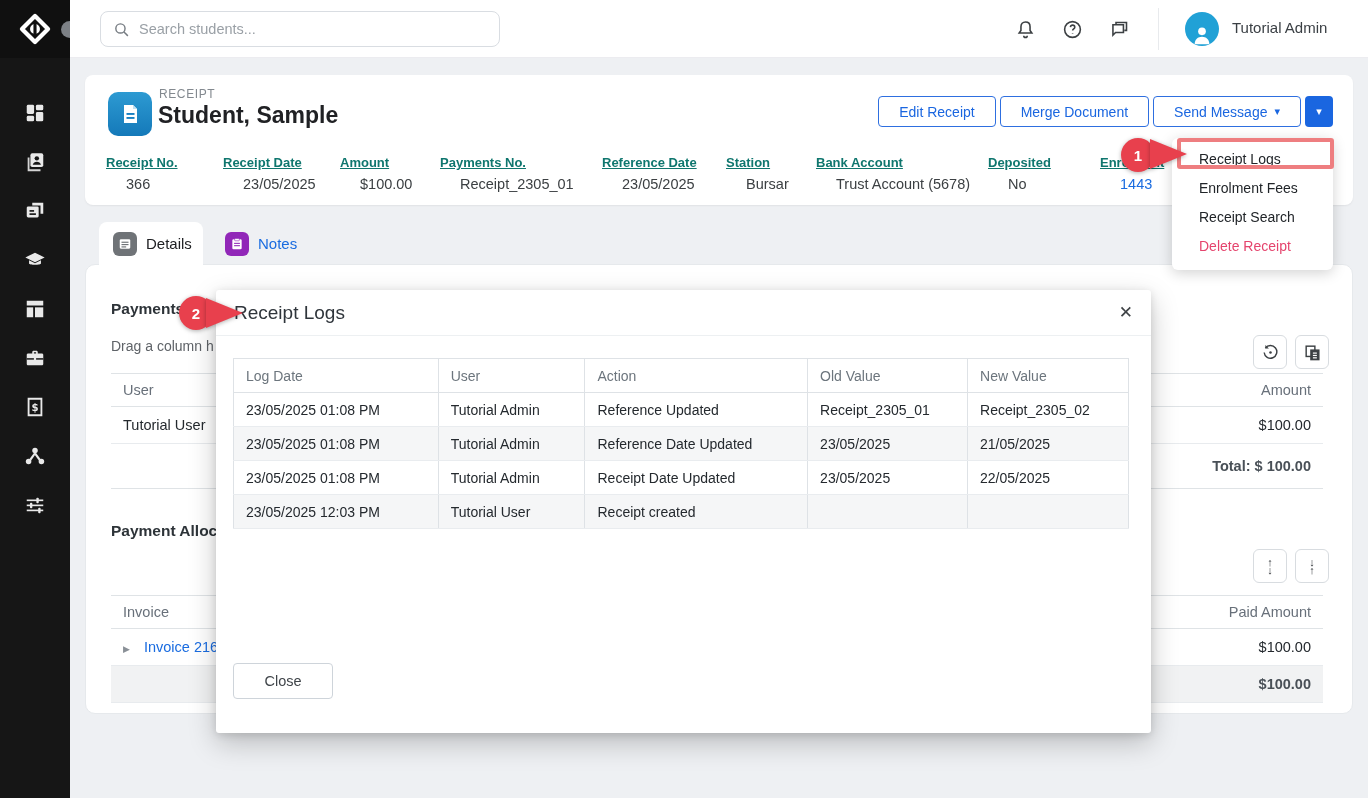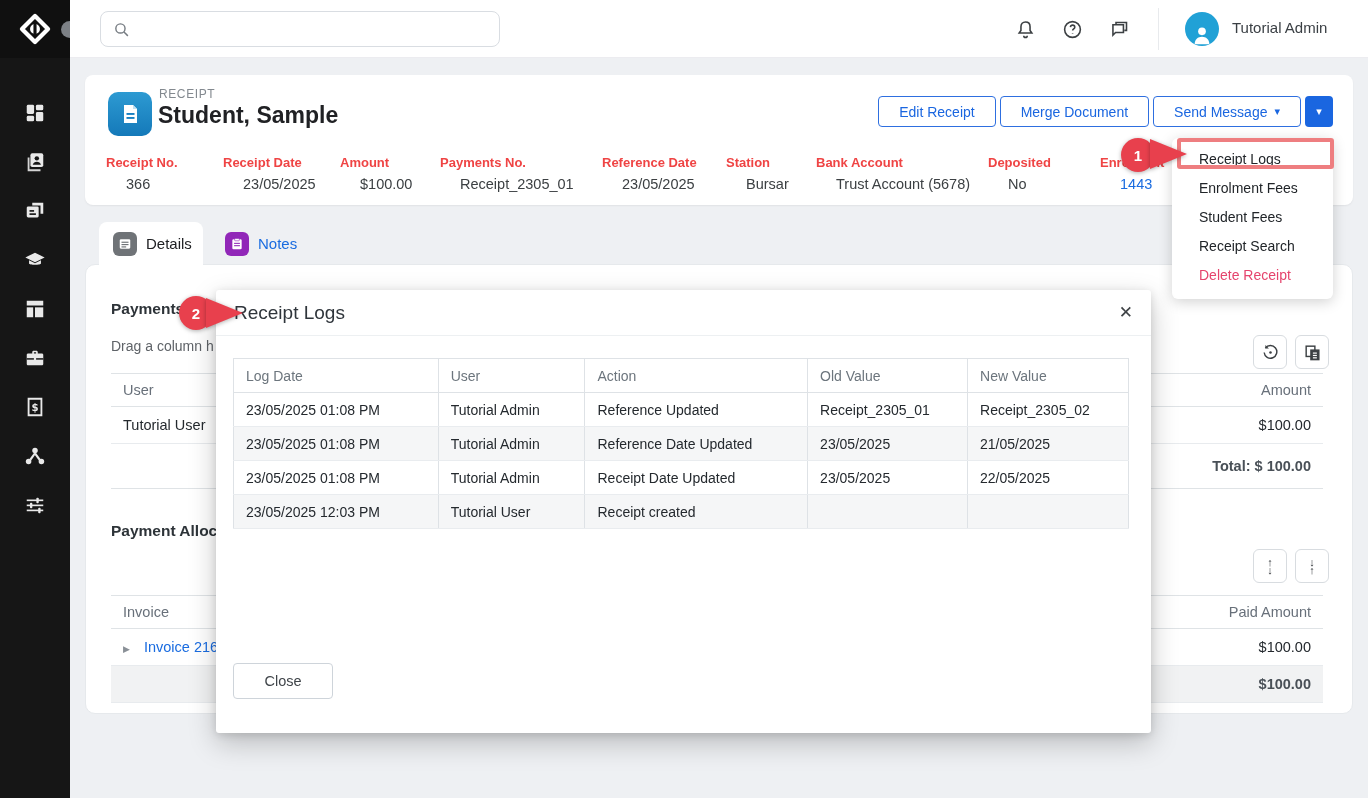--- a/index.html
+++ b/index.html
@@ -48,21 +48,21 @@
   #receipt-type { position:absolute; left:74px; top:12px; font-size:12px; letter-spacing:.6px;
     color:#83898f; font-weight:500; }
   #receipt-title { position:absolute; left:73px; top:27px; font-size:23px; font-weight:600; color:#202124; }
   #header-buttons { position:absolute; right:20px; top:21px; display:flex; gap:4px; }
   .btn-outline { height:31px; padding:0 20px; border:1px solid #2e6fe0; border-radius:4px;
     background:#fff; color:#1a66e0; font-size:14px; font-family:inherit; cursor:pointer;
     display:inline-flex; align-items:center; gap:7px; }
   .btn-caret { width:28px; height:31px; background:#1a66e0; color:#fff; border:none;
     border-radius:4px; font-size:11px; cursor:pointer; }
   .fields-row .field { position:absolute; top:80px; }
-  .field .f-label { font-size:13px; font-weight:700; color:#ef4444; display:block; }
+  .field .f-label { font-size:13px; font-weight:700; color:#0f766e; display:block;text-decoration:underline; }
   .field .f-value { font-size:14.5px; color:#3c4043; display:block; margin-top:6px;margin-left:20px; }
   .field .f-link { color:#1a6ce0; cursor:pointer; }
 
   
   #dropdown-menu { left:1172px; top:138px; width:161px; background:#fff; border-radius:6px;
     box-shadow:0 3px 14px rgba(0,0,0,.18); padding:7px 0 9px; z-index:50; }
   .menu-item { height:29px; line-height:29px; padding-left:27px; font-size:14px;
     color:#212529; cursor:pointer; }
   .menu-item.danger { color:#e5446d; }
   #menu-highlight { left:1177px; top:138px; width:157px; height:31px;
@@ -129,20 +129,21 @@
 </style>
 </head>
 <body>
 
 <div class="abs" id="topbar">
   <div id="search-box">
     <svg viewBox="0 0 24 24">
         <circle cx="10.5" cy="10.5" r="6.5"></circle>
         <line x1="15.5" y1="15.5" x2="21" y2="21"></line>
       </svg>
+    <input id="search-input" type="text" placeholder="Search students..." style="">
   </div>
   <button class="top-icon-btn" style="left:938px">
     <svg viewBox="0 0 24 24">
         <path d="M12 3.5c-3.2 0-5.2 2.3-5.2 5.3v4.4L4.8 16h14.4l-2-2.8V8.8c0-3-2-5.3-5.2-5.3z"></path>
         <path d="M10 19a2 2 0 0 0 4 0"></path>
       </svg>
   </button>
   <button class="top-icon-btn" style="left:985px">
     <svg viewBox="0 0 24 24">
         <circle cx="12" cy="12" r="9"></circle>
@@ -394,21 +395,20 @@
     <div class="bg-row bg-data gray-row">
       <span></span>
       <span class="bold">$100.00</span>
     </div>
   </div>
 </div>
 
 <div class="abs" id="dropdown-menu">
   <div class="menu-item">Receipt Logs</div>
   <div class="menu-item">Enrolment Fees</div>
-  <div class="menu-item">Student Fees</div>
   <div class="menu-item">Receipt Search</div>
   <div class="menu-item danger">Delete Receipt</div>
 </div>
 <div class="abs" id="menu-highlight"></div>
 
 <div class="abs" id="modal">
   <div id="modal-header">
     <span id="modal-title">Receipt Logs</span>
     <button id="modal-close-x">✕</button>
   </div>

